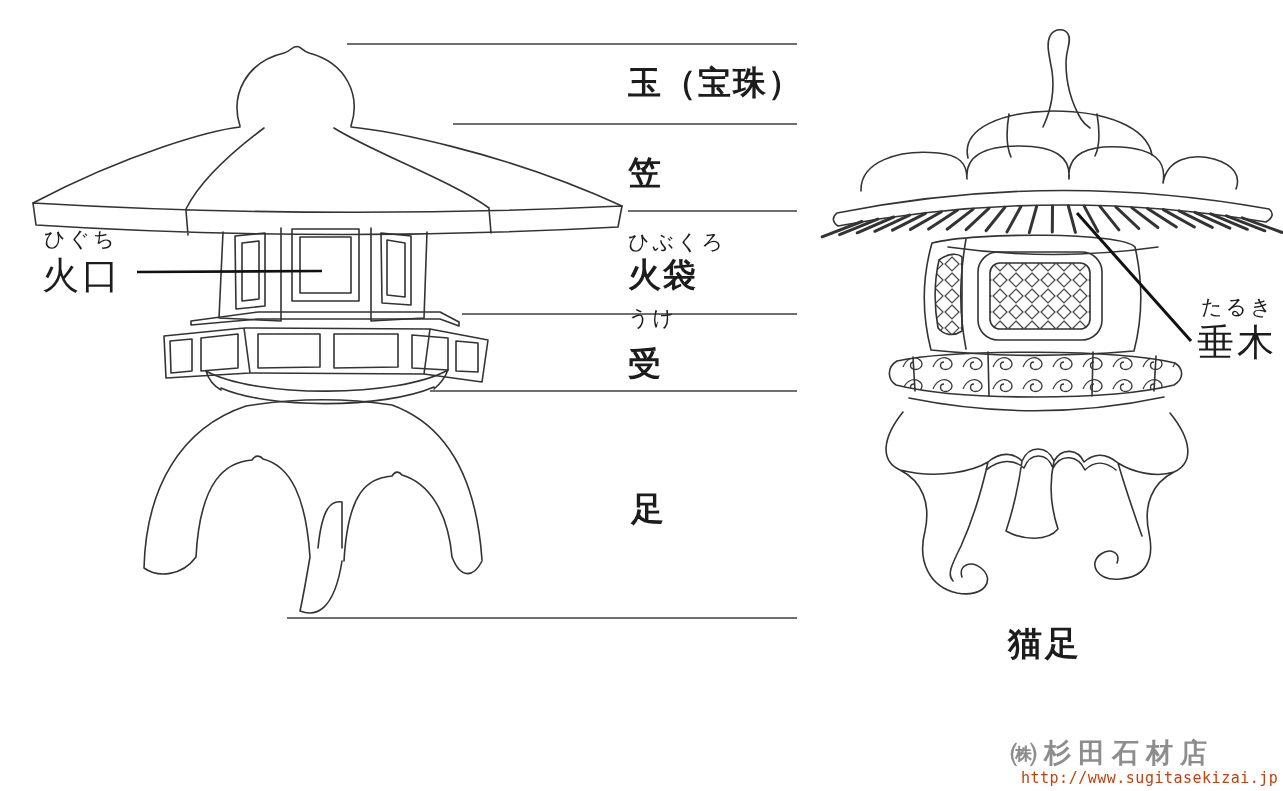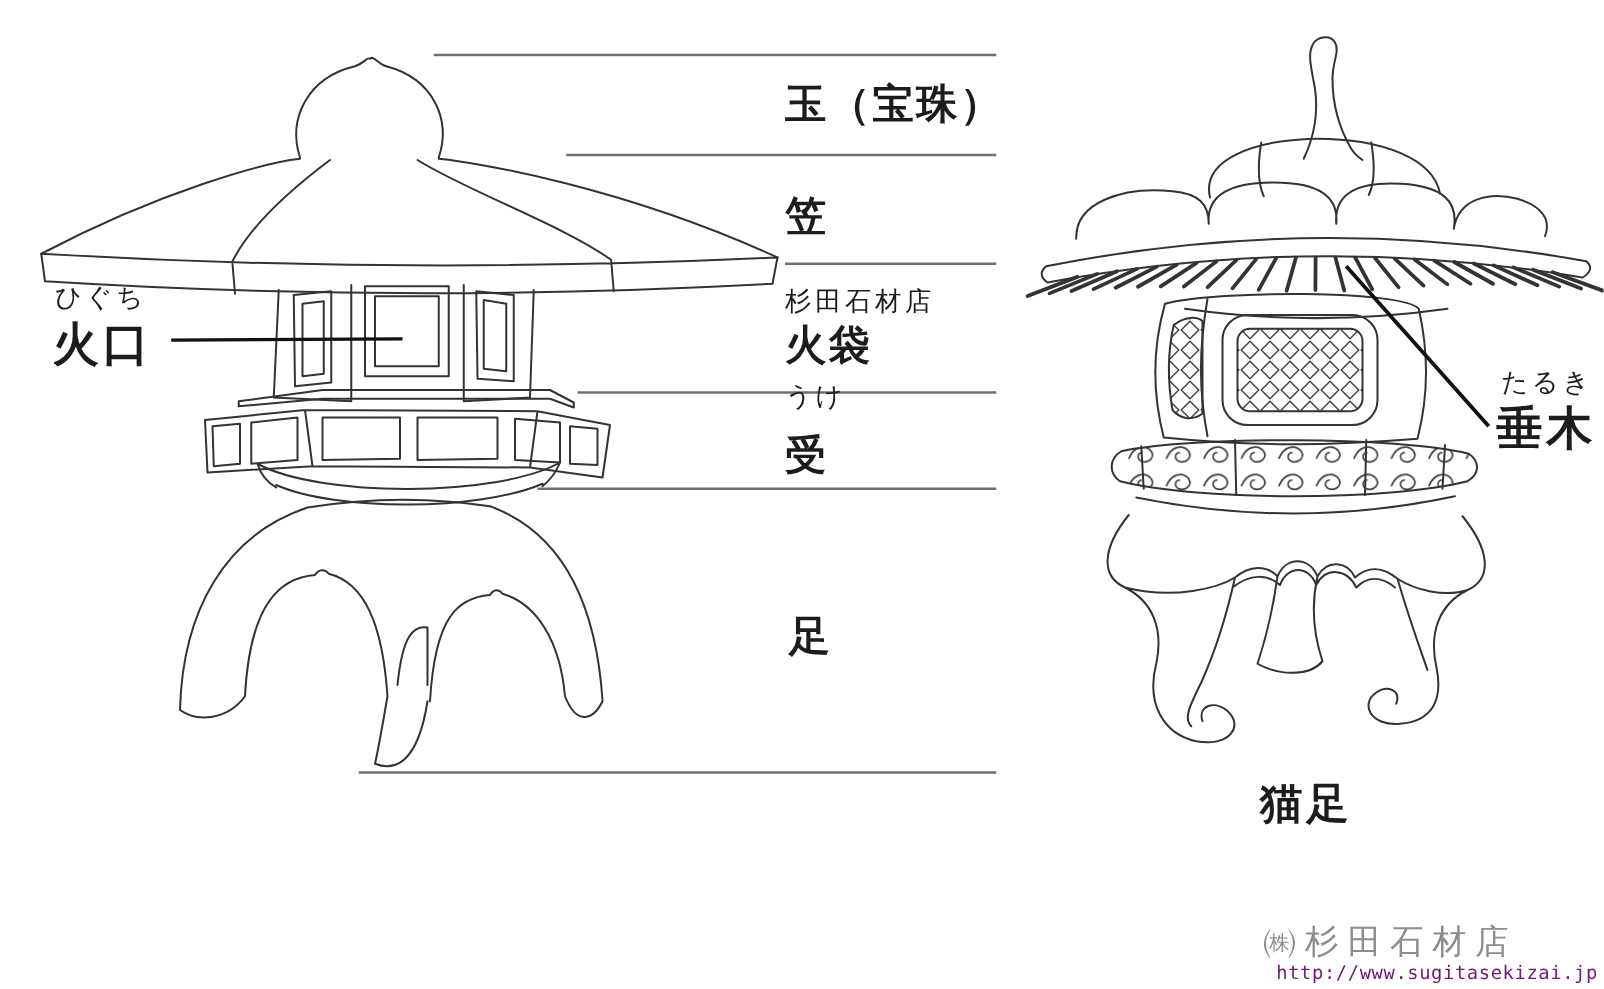--- a/index.html
+++ b/index.html
@@ -4,25 +4,25 @@
 <style>
   html,body{margin:0;padding:0;background:#fff;}
   .canvas{
     position:relative;width:1283px;height:791px;background:#ffffff;
     font-family:"Liberation Sans","DejaVu Sans",sans-serif;overflow:hidden;
   }
   .canvas svg{position:absolute;left:0;top:0;}
   .lbl{position:absolute;color:#1c1c1c;white-space:nowrap;line-height:1;}
   .sec-kanji{font-size:33px;font-weight:600;letter-spacing:2px;}
   .kana{font-size:21px;font-weight:500;letter-spacing:3px;text-align:right;}
-  .big-callout{font-size:37px;font-weight:700;letter-spacing:3px;}
+  .big-callout{font-size:37px;font-weight:400;letter-spacing:3px;}
   .caption{font-size:34px;font-weight:600;letter-spacing:3px;}
   .footer-co{position:absolute;left:1010px;top:740px;color:#8d8d8d;font-size:27px;
-    font-weight:400;letter-spacing:7px;line-height:1;}
-  .footer-url{position:absolute;left:1021px;top:771px;color:#701a75;font-size:15px;
+    font-weight:700;letter-spacing:7px;line-height:1;}
+  .footer-url{position:absolute;left:1021px;top:771px;color:#c2410c;font-size:15px;
     font-family:"DejaVu Sans Mono","Liberation Mono",monospace;letter-spacing:0.5px;line-height:1;}
 </style>
 </head>
 <body>
 
 <div class="canvas">
 
   <svg width="1283" height="791" viewBox="0 0 1283 791">
     <defs>
       <pattern id="lat" width="16" height="16" patternUnits="userSpaceOnUse">
@@ -117,22 +117,22 @@
       <line x1="287" y1="618" x2="797" y2="618"></line>
     </g>
 
     <line x1="137" y1="272" x2="322" y2="271" stroke="#111" stroke-width="2.6"></line>
     <line x1="1077" y1="213" x2="1191" y2="341" stroke="#111" stroke-width="3"></line>
   </svg>
 
   <div class="lbl sec-kanji" style="left:628px;top:66px;">玉（宝珠）</div>
   <div class="lbl sec-kanji" style="left:628px;top:156px;">笠</div>
 
-  <div class="lbl kana" style="left:628px;top:231px;">杉田石材店</div>
-  <div class="lbl sec-kanji" style="left:628px;top:259px;">火袋</div>
+  <div class="lbl kana" style="left:628px;top:231px;">ひぶくろ</div>
+  <div class="lbl sec-kanji" style="left:628px;top:259px;font-family:Liberation Serif, serif;">火袋</div>
 
   <div class="lbl kana" style="left:628px;top:307px;">うけ</div>
   <div class="lbl sec-kanji" style="left:628px;top:347px;">受</div>
 
   <div class="lbl sec-kanji" style="left:631px;top:492px;">足</div>
 
   <div class="lbl kana" style="left:44px;top:228px;">ひぐち</div>
   <div class="lbl big-callout" style="left:42px;top:257px;">火口</div>
 
   <div class="lbl kana" style="left:1201px;top:296px;">たるき</div>

